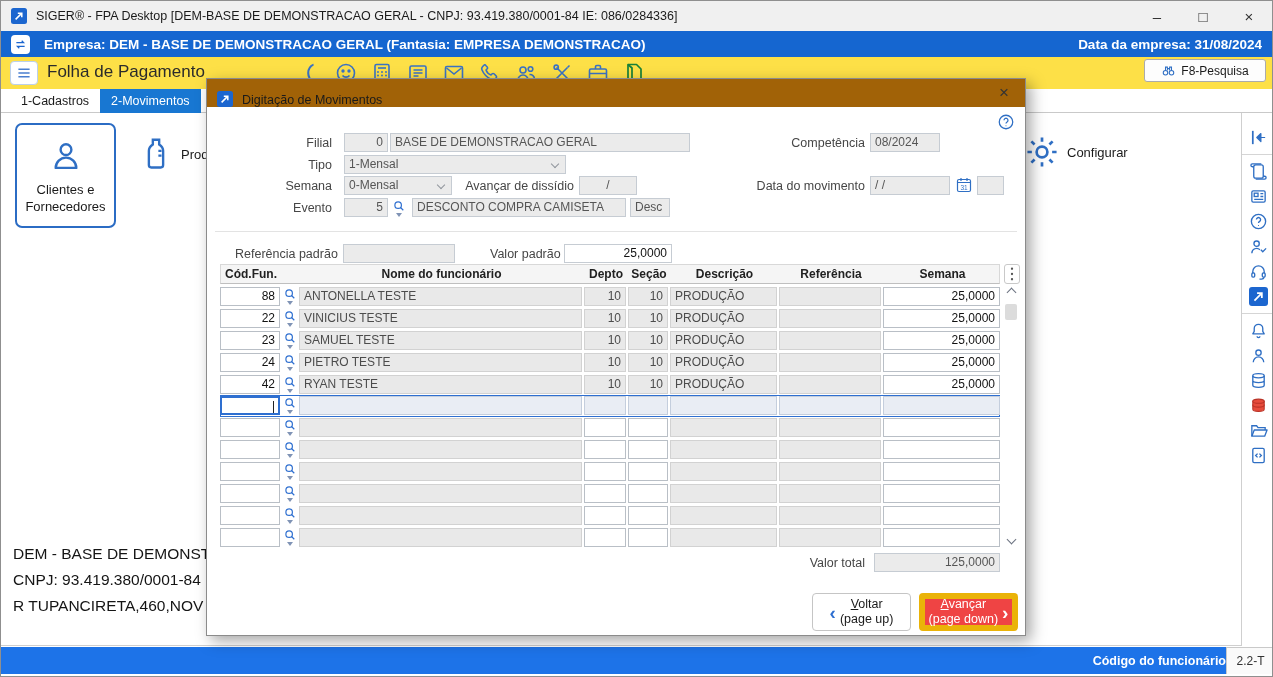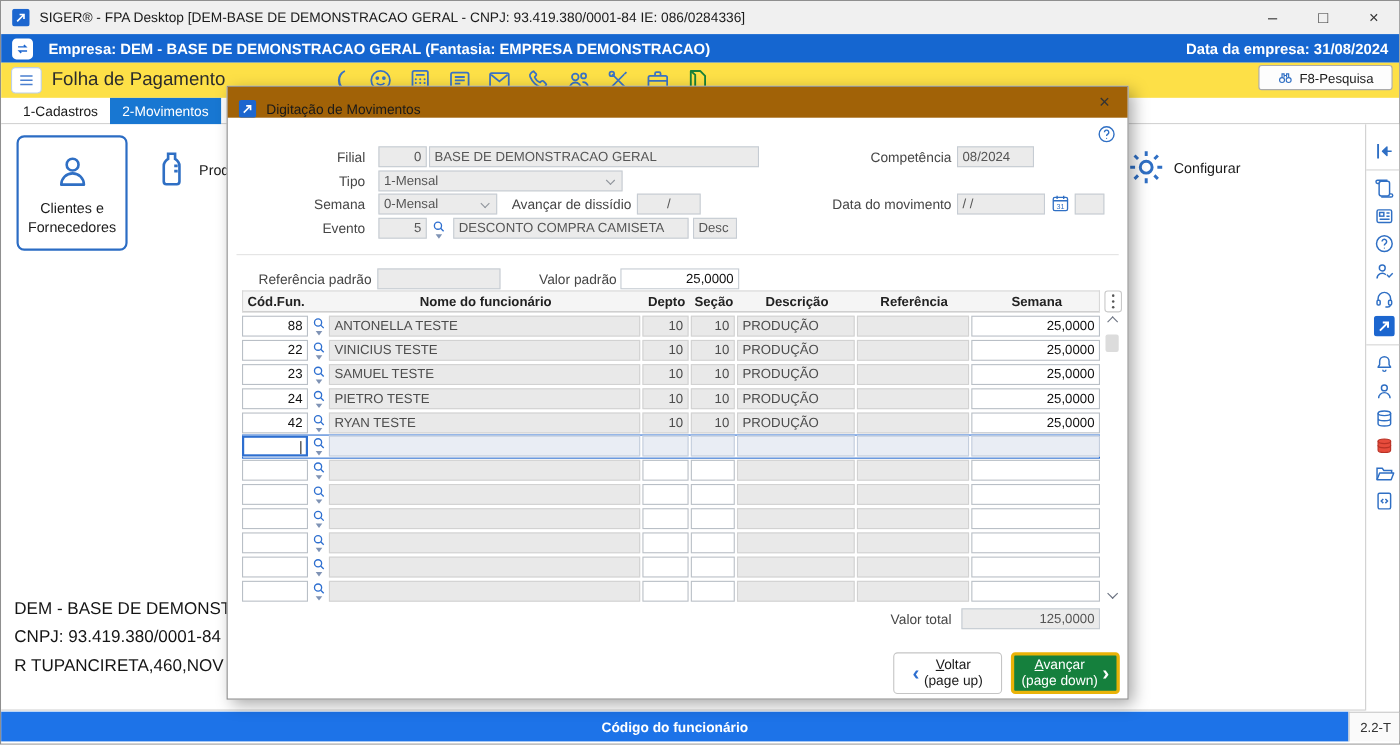--- a/index.html
+++ b/index.html
@@ -43,21 +43,21 @@
   .tile svg, .tile1 svg { width:38px; height:38px; }
   .company-info { position:absolute; left:12px; top:428px; font-size:15.5px; color:#151515; line-height:26px; white-space:nowrap; }
 
   
   .sidebar { position:absolute; left:1240px; top:112px; width:33px; height:533px; border-left:1px solid #cfcfcf; background:#fff; display:flex; flex-direction:column; align-items:center; padding-top:12px; }
   .sico { width:22px; height:22px; margin:1.5px 0; display:flex; align-items:center; justify-content:center; }
   .sico svg { width:19px; height:19px; }
   .sidesep { width:100%; height:1px; background:#d5d5d5; margin:4px 0; }
 
   
-  .statusbar { position:absolute; left:0; top:646px; width:1225px; height:27px; background:#1d73e8; display:flex; align-items:center; justify-content:center; }
+  .statusbar { position:absolute; left:0; top:646px; width:1225px; height:27px; background:#1d73e8; display:flex; align-items:center; justify-content:flex-end; }
   .statusbar span { color:#fff; font-weight:bold; font-size:12.5px; }
   .version { position:absolute; left:1225px; top:646px; width:48px; height:27px; background:#fafafa; border-left:1px solid #c9c9c9; border-top:1px solid #c9c9c9; display:flex; align-items:center; justify-content:center; font-size:12px; color:#333; }
 
   
   .modal { position:absolute; left:205px; top:77px; width:820px; height:558px; background:#fff; border:1px solid #8b8b8b; box-shadow:5px 5px 14px rgba(0,0,0,.35); z-index:10; }
   .mtitle { position:absolute; left:0; top:0; width:100%; height:28px; background:#a16207; display:flex; align-items:flex-end; padding-left:10px; }
   .mtitle .appico { width:16px; height:16px; margin-right:9px; display:inline-flex; }
   .mtitle .mt { font-size:12.5px; color:#1a1a1a; }
   .mclose { position:absolute; right:0; top:0; width:42px; height:28px; display:flex; align-items:center; justify-content:center; font-size:17px; color:#333; }
   .mhelp { position:absolute; right:10px; top:34px; width:18px; height:18px; }
@@ -99,21 +99,21 @@
 
   .vscroll { position:absolute; left:797px; top:208px; width:14px; height:260px; display:flex; flex-direction:column; align-items:center; }
   .sarr { width:7px; height:7px; border-right:1.5px solid #6b7280; border-bottom:1.5px solid #6b7280; }
   .sarr.up { transform:rotate(-135deg); margin-top:2px; }
   .sarr.down { transform:rotate(45deg); margin-top:auto; margin-bottom:4px; }
   .sthumb { width:12px; height:16px; background:#dcdcdc; border-radius:2px; margin-top:8px; }
 
   
   .navbtn { position:absolute; top:514px; width:99px; height:38px; border-radius:4px; display:flex; align-items:center; justify-content:center; gap:4px; font-size:12.5px; }
   .btn-back { left:605px; background:#fff; border:1px solid #c5c5c5; color:#1a1a1a; }
-  .btn-next { left:712px; background:#15803d; border:3px solid #eab308; color:#fff; }
+  .btn-next { left:712px; background:#ef4444; border:6px solid #eab308; color:#fff; }
   .navbtn .chevtxt { font-size:19px; font-weight:bold; line-height:1; }
   .btn-back .chevtxt { color:#2e6fd0; }
   .navbtn .bl { display:block; text-align:center; line-height:15px; }
   .navbtn .bl.main::first-letter { text-decoration:underline; }
 </style>
 </head>
 <body>
 
 <div class="app">
 

